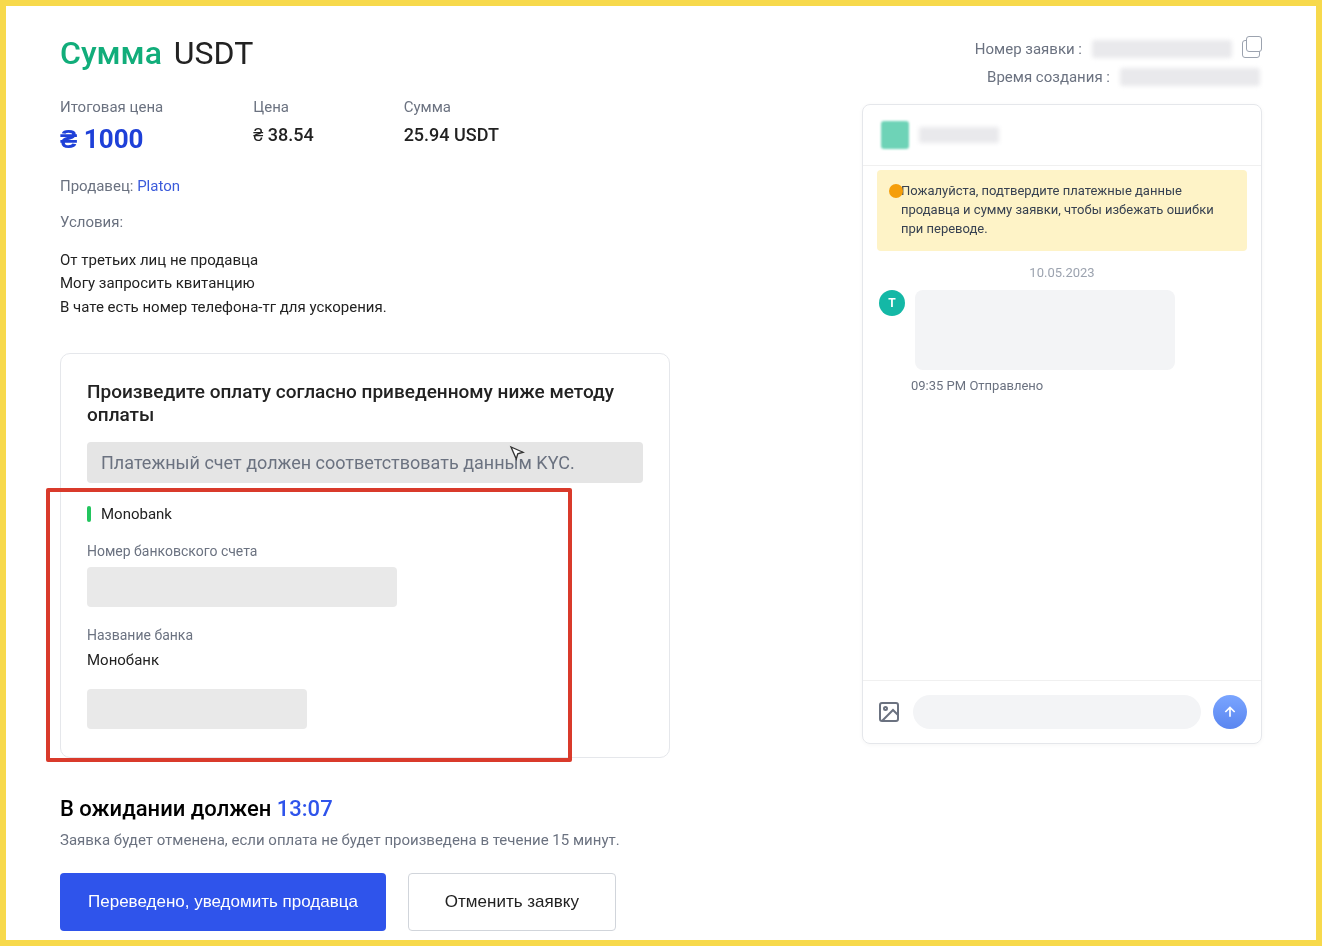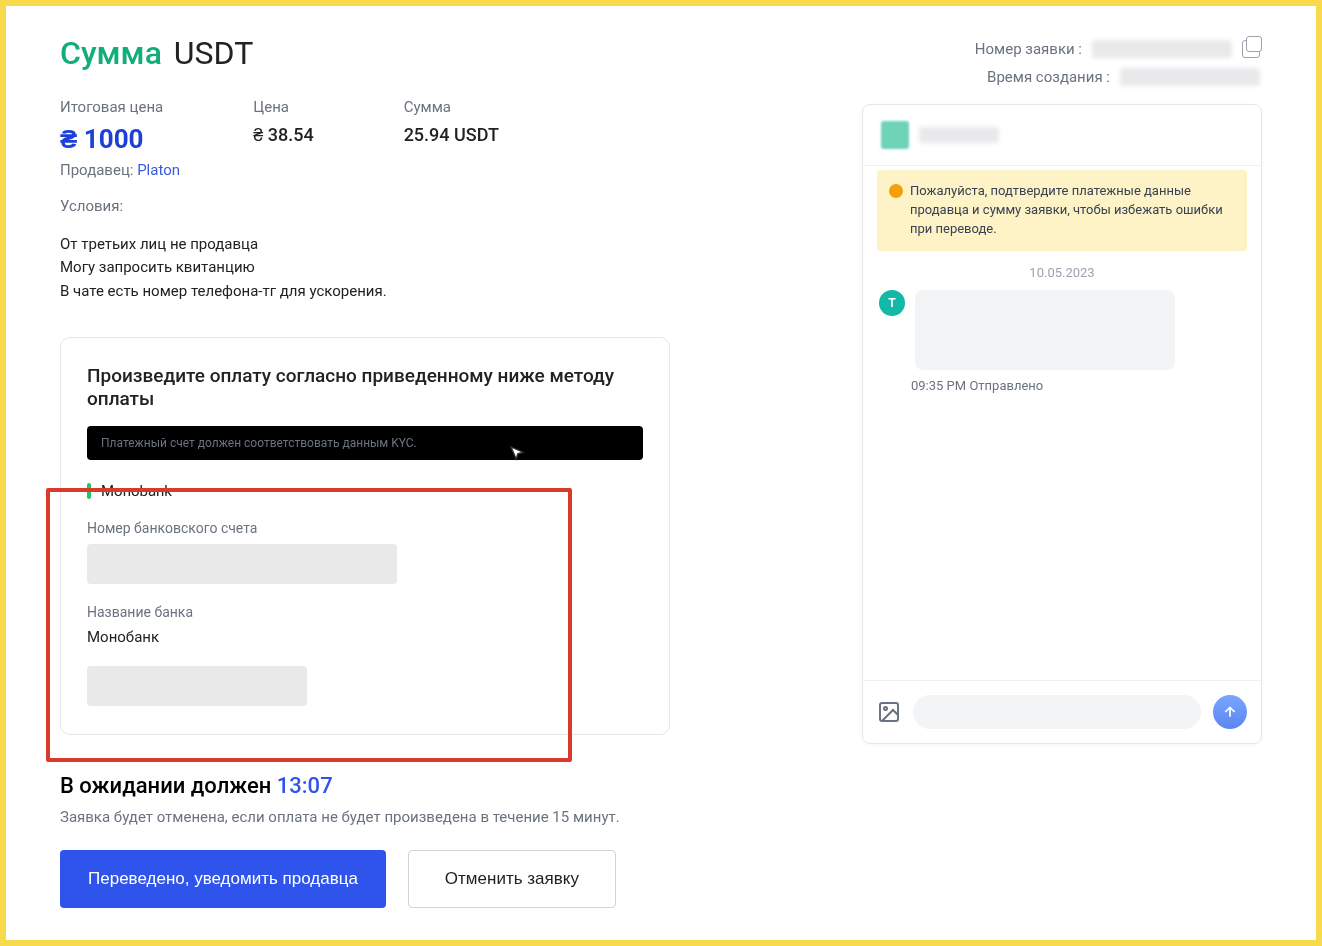--- a/index.html
+++ b/index.html
@@ -46,45 +46,45 @@
   }
   .meta-top .copy {
     width: 18px; height: 18px; border: 1.5px solid #9ca3af; border-radius: 3px; position: relative;
   }
   .meta-top .copy::after {
     content:''; position:absolute; width:14px; height:14px; border:1.5px solid #9ca3af; border-radius:3px;
     top:-5px; left:3px; background:#fff;
   }
 
   
-  .price-row { display: flex; gap: 90px; margin-bottom: 6px; }
+  .price-row { display: flex; gap: 90px; margin-bottom: 22px; }
   .price-block .label { color: #6b7280; font-size: 15px; margin-bottom: 8px; }
   .price-block .val-big { color: #1e40d8; font-weight: 700; font-size: 26px; }
   .price-block .val { color: #222; font-size: 18px; font-weight: 500; }
 
   .seller-line { color: #6b7280; font-size: 15px; margin-bottom: 18px; }
   .seller-line a { color: #3b5bdb; text-decoration: none; }
   .terms-label { color: #6b7280; font-size: 15px; margin-bottom: 18px; }
   .terms-text { color: #222; font-size: 15px; line-height: 1.55; margin-bottom: 34px; }
 
   
   .pay-card {
     border: 1px solid #e5e7eb;
     border-radius: 10px;
     padding: 26px 26px 28px;
     max-width: 610px;
     position: relative;
   }
   .pay-card h3 { font-size: 19px; font-weight: 500; color: #222; margin-bottom: 16px; }
   .kyc-note {
-    background: #000000;
+    background: #e5e5e5;
     color: #6b7280;
     padding: 10px 14px;
     border-radius: 4px;
-    font-size: 12px;
+    font-size: 18px;
     margin-bottom: 22px;
     max-width: 560px;
   }
   .method-name { display: flex; align-items: center; gap: 10px; margin-bottom: 20px; }
   .method-name .bar { width: 4px; height: 16px; background: #22c55e; border-radius: 2px; }
   .method-name span { color: #222; font-size: 15px; }
 
   .field-label { color: #6b7280; font-size: 14px; margin-bottom: 8px; }
   .field-val  { color: #222; font-size: 15px; margin-bottom: 20px; }
   .blur-box {
@@ -141,21 +141,21 @@
   .chat-header .name-blur { width: 80px; height: 16px; background: #e9e9ec; filter: blur(2px); border-radius:2px; }
 
   .chat-body { flex: 1; overflow-y: auto; padding: 0 10px; background: #fff; position:relative; }
   .chat-body::-webkit-scrollbar { width: 10px; }
   .chat-body::-webkit-scrollbar-thumb { background: #d1d5db; border-radius: 5px; }
   .chat-body::-webkit-scrollbar-track { background: #f3f4f6; }
 
   .notice {
     background: #fef3c7;
     margin: 4px 4px 14px;
-    padding: 12px 14px 12px 33px;
+    padding: 12px 14px 12px 24px;
     border-radius: 4px;
     font-size: 13px;
     color: #374151;
     line-height: 1.45;
     position: relative;
   }
   .notice::before {
     content: '';
     position: absolute;
     left: 12px; top: 14px;

